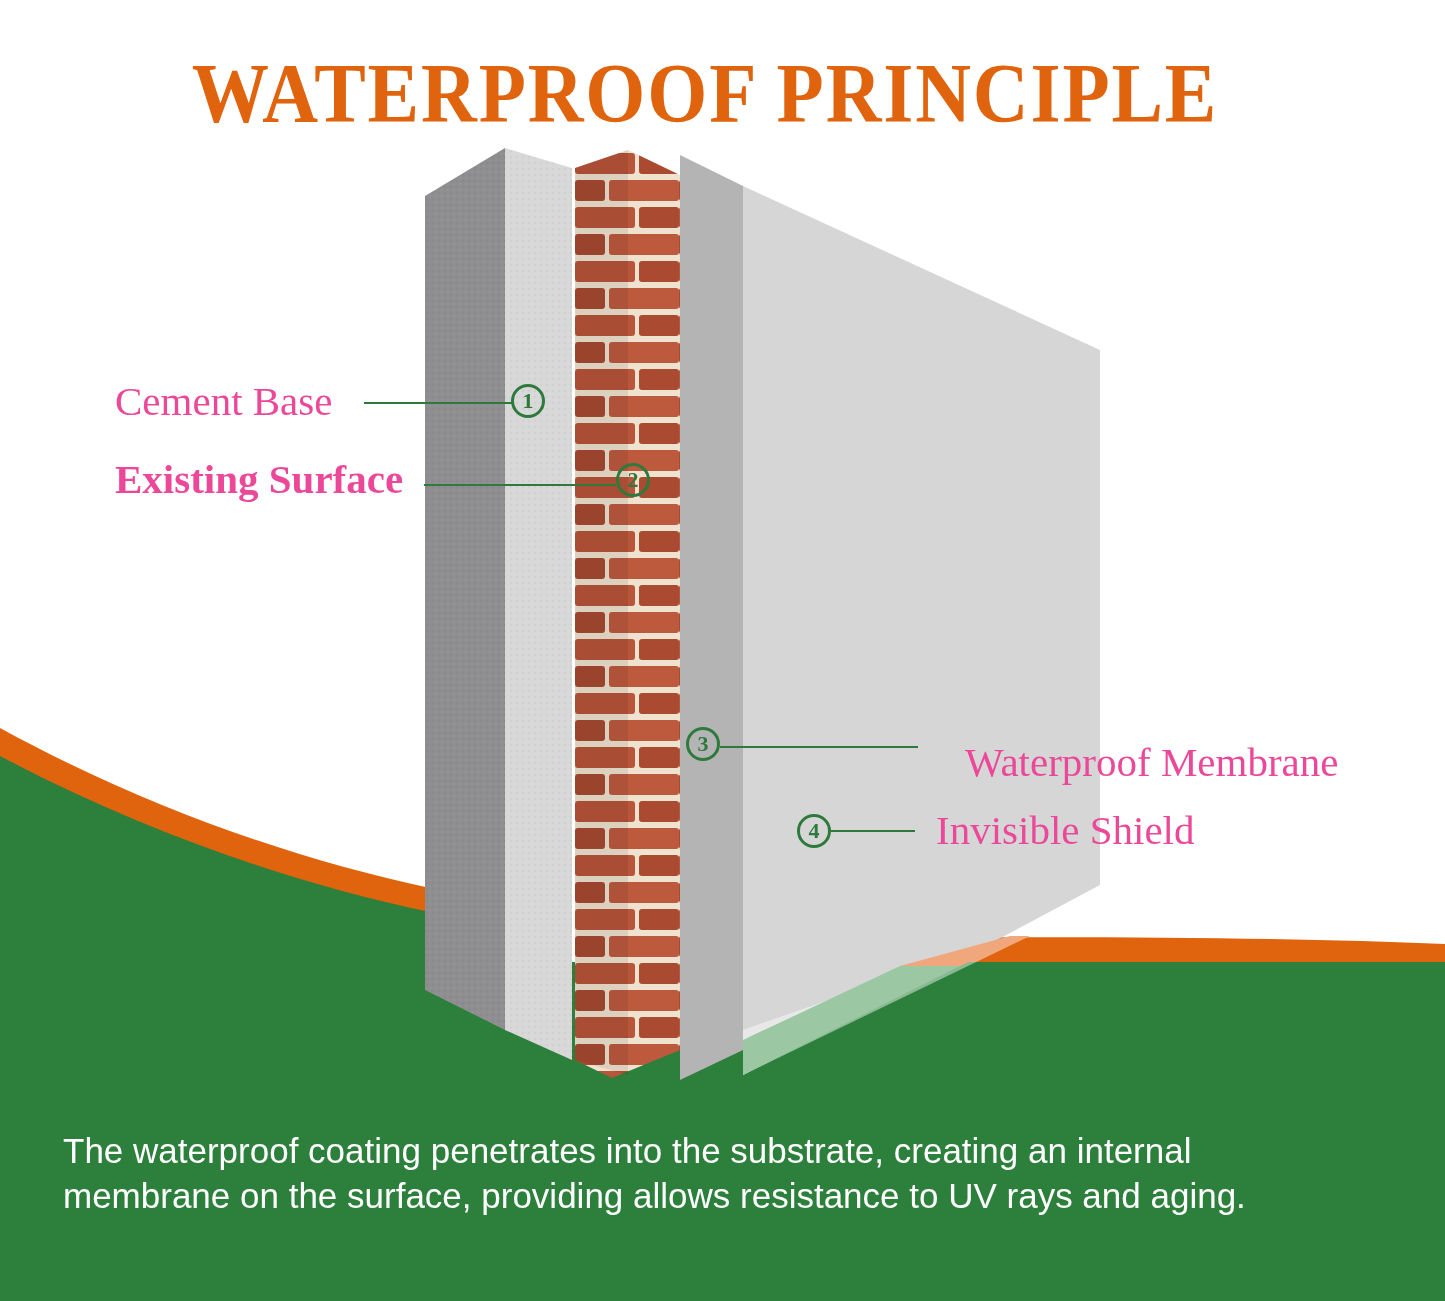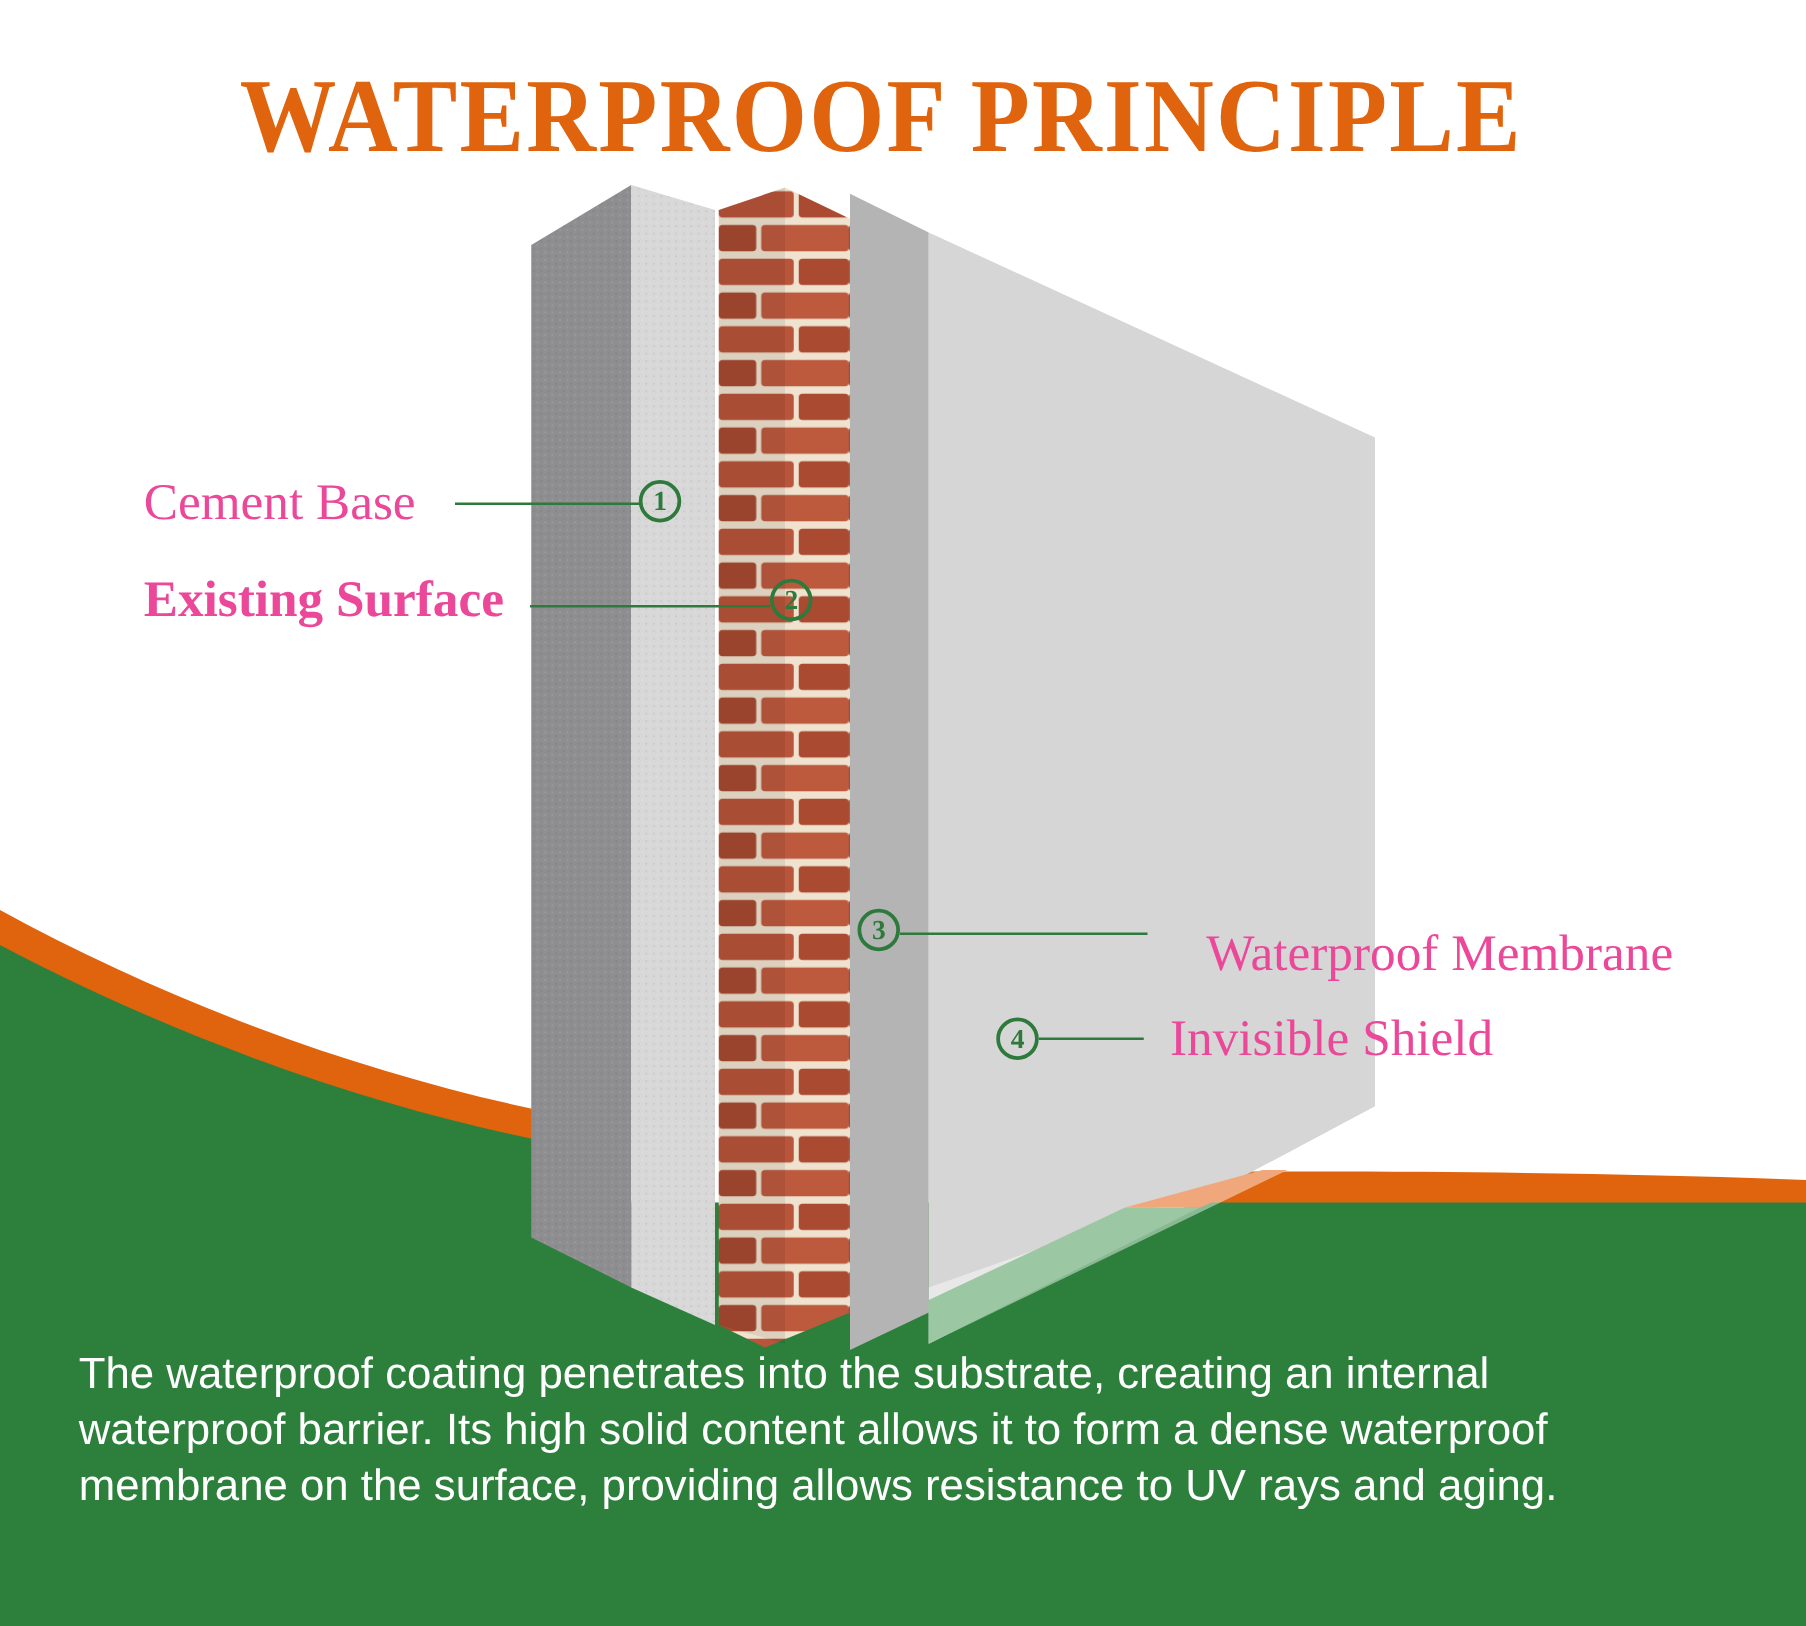--- a/index.html
+++ b/index.html
@@ -15,21 +15,21 @@
     position: absolute; font-family: "Liberation Serif", "DejaVu Serif", serif;
     font-size: 41px; color: #ec4899; line-height: 1; white-space: nowrap;
   }
   .badge {
     position: absolute; width: 34px; height: 34px; border: 3px solid #2d7a3c; border-radius: 50%;
     box-sizing: border-box; color: #2d7a3c; font-family: "Liberation Serif", serif; font-weight: bold;
     font-size: 22px; text-align: center; line-height: 28px; background: transparent;
   }
   .leader { position: absolute; height: 2px; background: #2d7a3c; }
   .desc {
-    position: absolute; left: 63px; top: 1076px; width: 1360px;
+    position: absolute; left: 63px; top: 1128px; width: 1360px;
     font-family: "Liberation Sans", sans-serif; font-size: 35px; line-height: 45px; color: #ffffff;
   }
   .desc span { display: block; white-space: nowrap; }
 </style>
 </head>
 <body>
 
 <svg class="bg-svg" viewBox="0 0 1445 1301" xmlns="http://www.w3.org/2000/svg">
   <defs>
     <pattern id="bricks" x="575" y="150" width="104" height="54" patternUnits="userSpaceOnUse">
@@ -82,15 +82,14 @@
 <div class="badge" style="left:686px; top:727px;">3</div>
 <div class="leader" style="left:720px; top:746px; width:198px;"></div>
 <div class="label" style="left:936px; top:742px;margin-left:29px;">Waterproof Membrane</div>
 
 <div class="badge" style="left:797px; top:814px;">4</div>
 <div class="leader" style="left:831px; top:830px; width:84px;"></div>
 <div class="label" style="left:936px; top:810px;">Invisible Shield</div>
 
 <div class="desc">
   <span>The waterproof coating penetrates into the substrate, creating an internal</span>
-  <span>waterproof barrier. Its high solid content allows it to form a dense waterproof</span>
   <span>membrane on the surface, providing allows resistance to UV rays and aging.</span>
 </div>
 
 </body></html>

